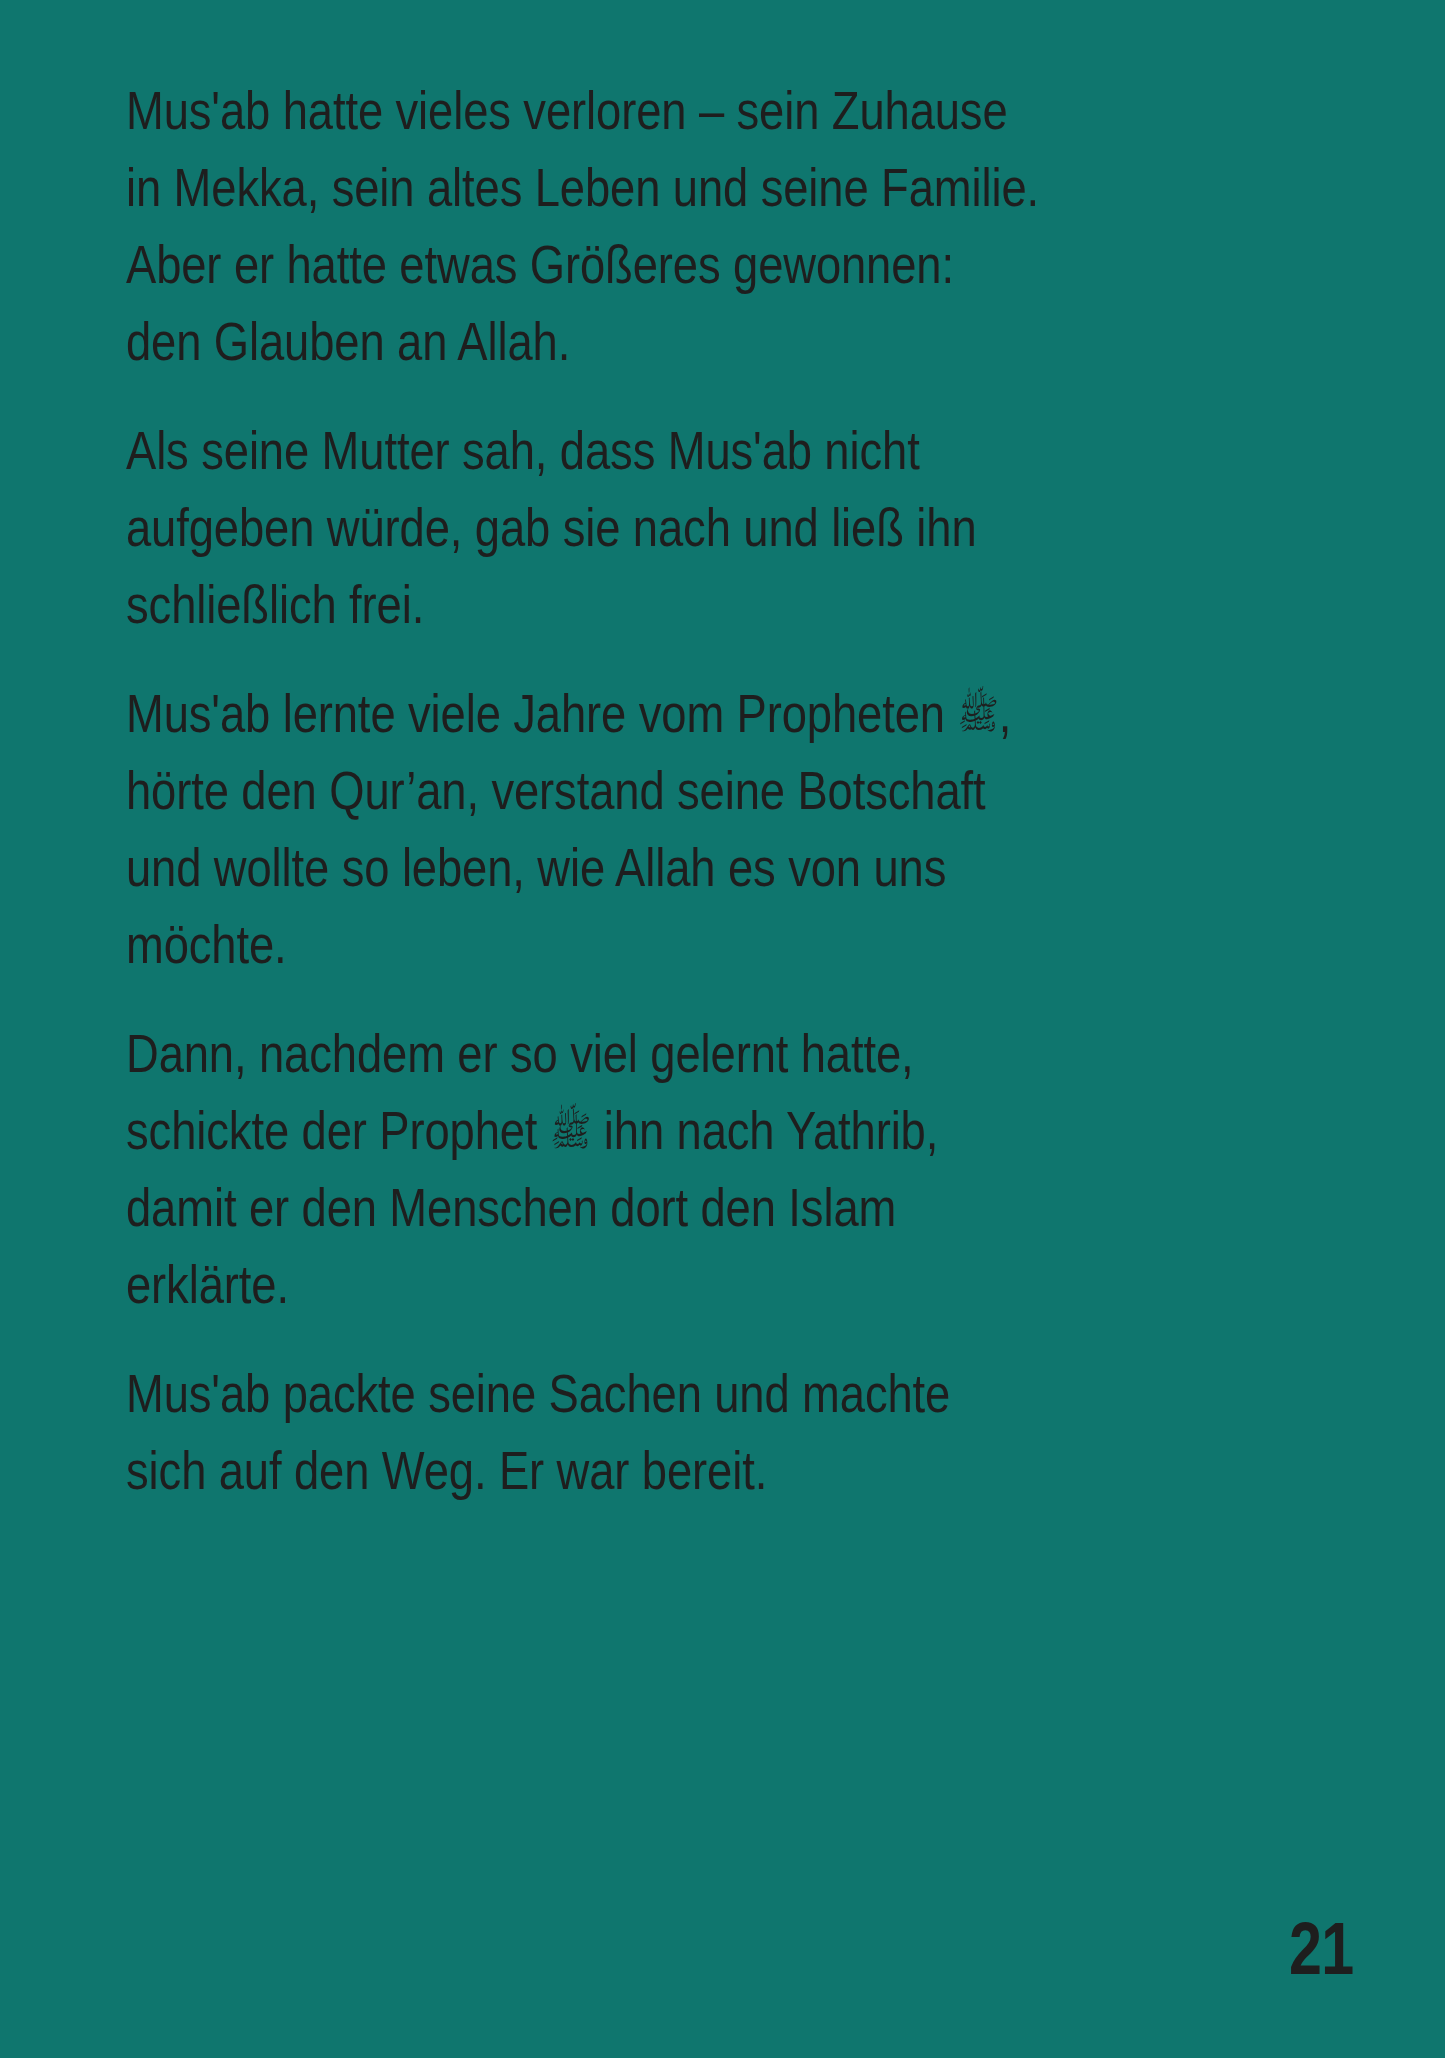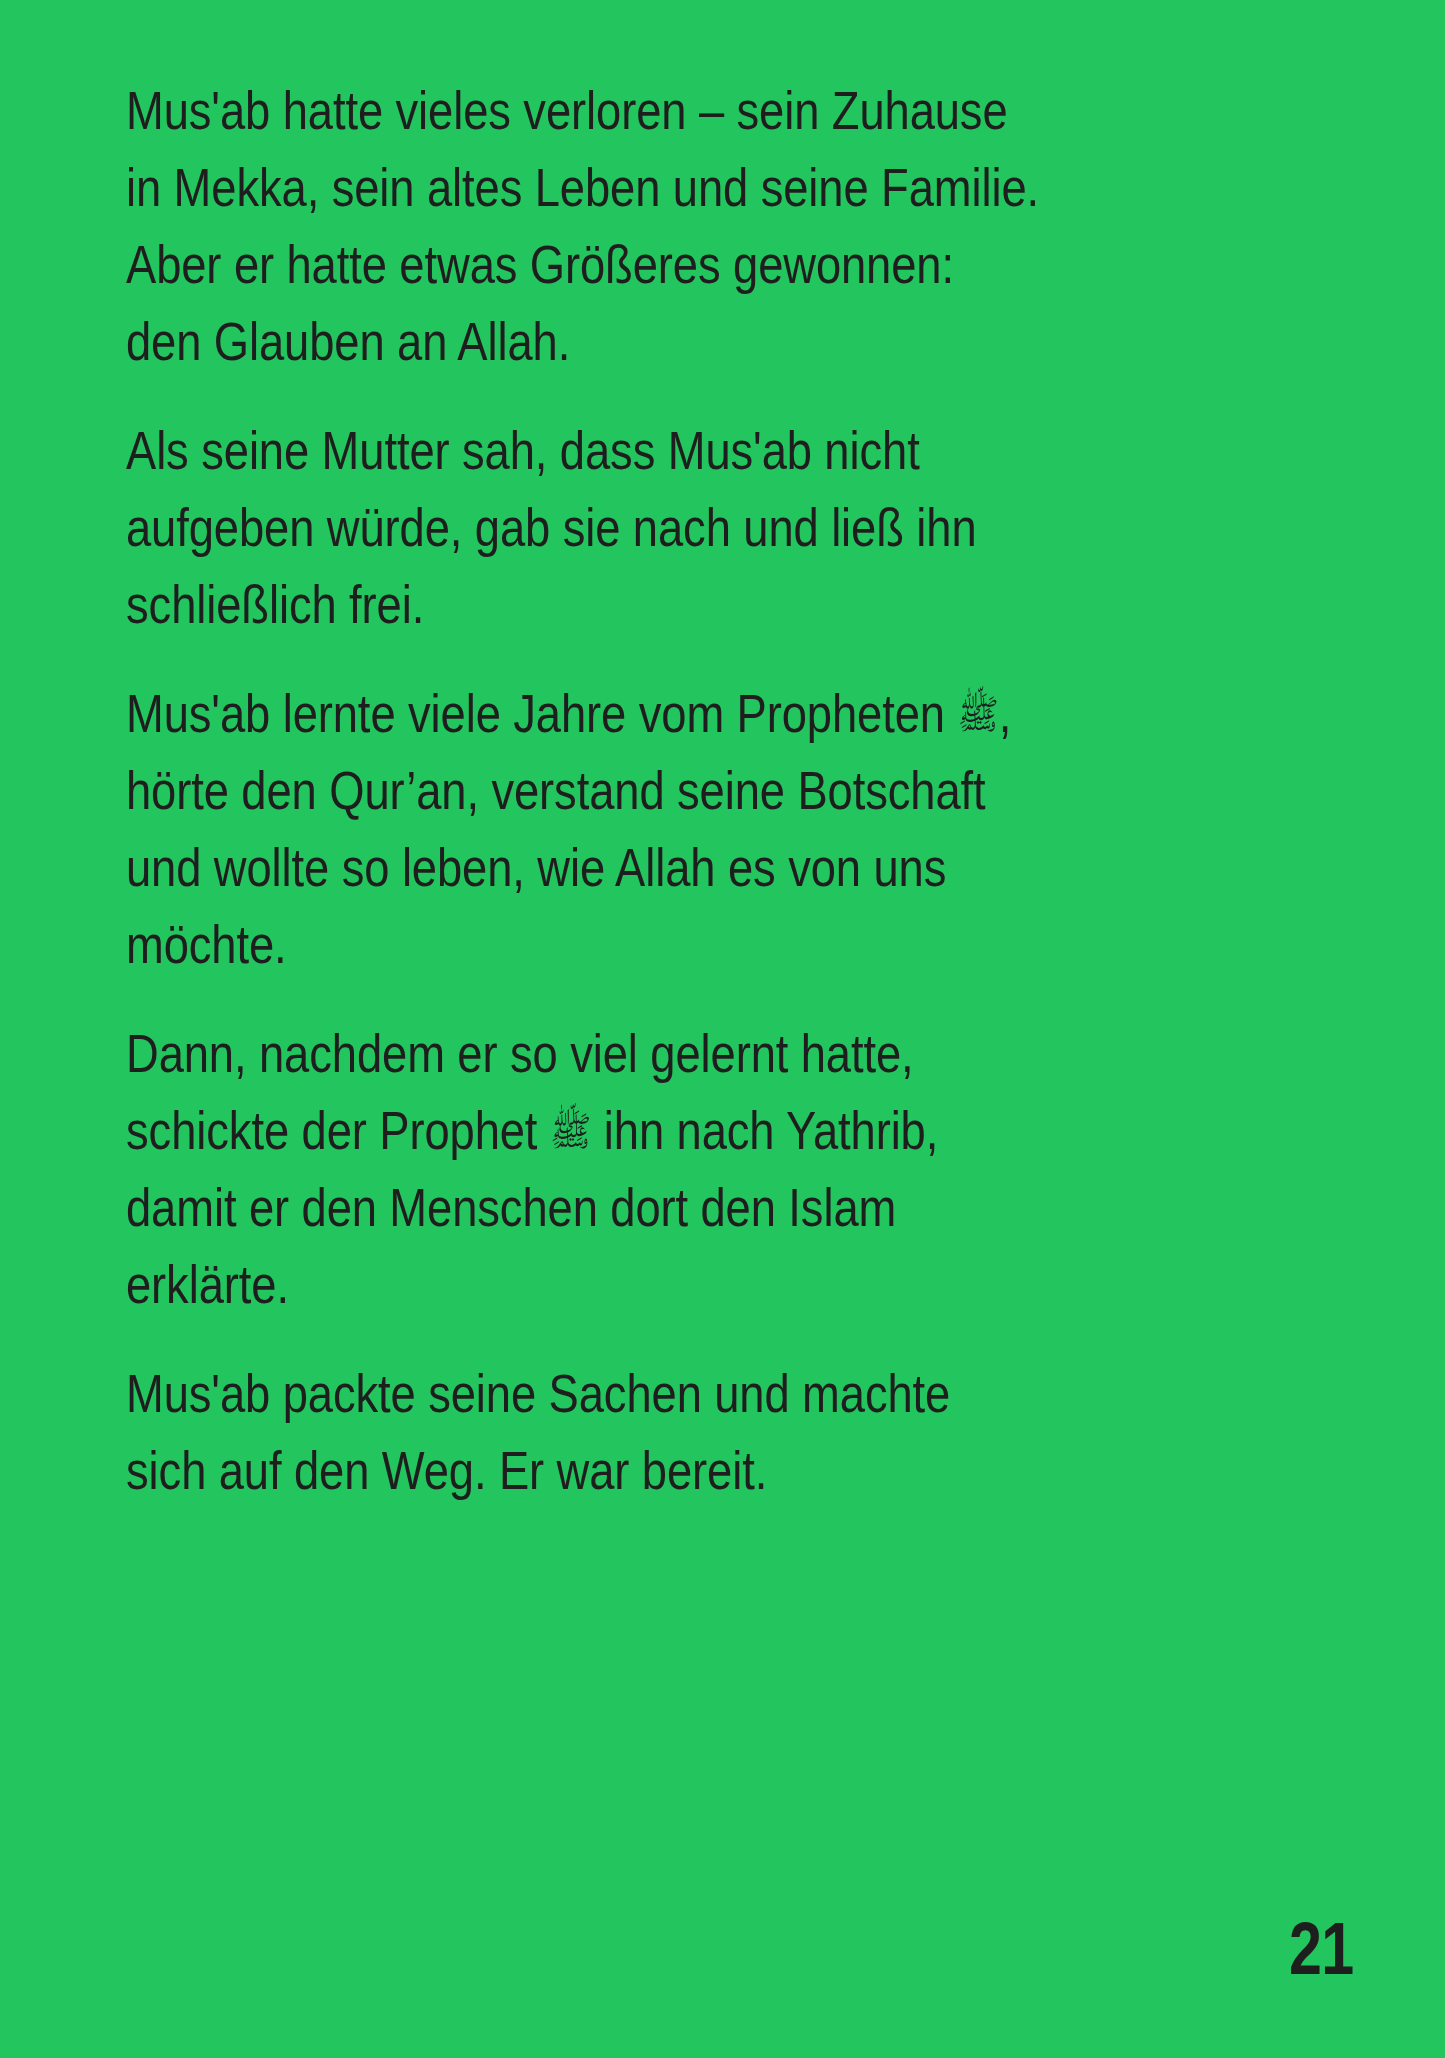--- a/index.html
+++ b/index.html
@@ -5,21 +5,21 @@
   html, body {
     margin: 0;
     padding: 0;
     background: #ffffff;
   }
 
   #page {
     position: relative;
     width: 1445px;
     height: 2058px;
-    background: #22c55e;
+    background: #0f766e;
     overflow: hidden;
     box-sizing: border-box;
   }
 
   #text-column {
     position: absolute;
     left: 126px;
     top: 72px;
     width: 1215px;
   }

